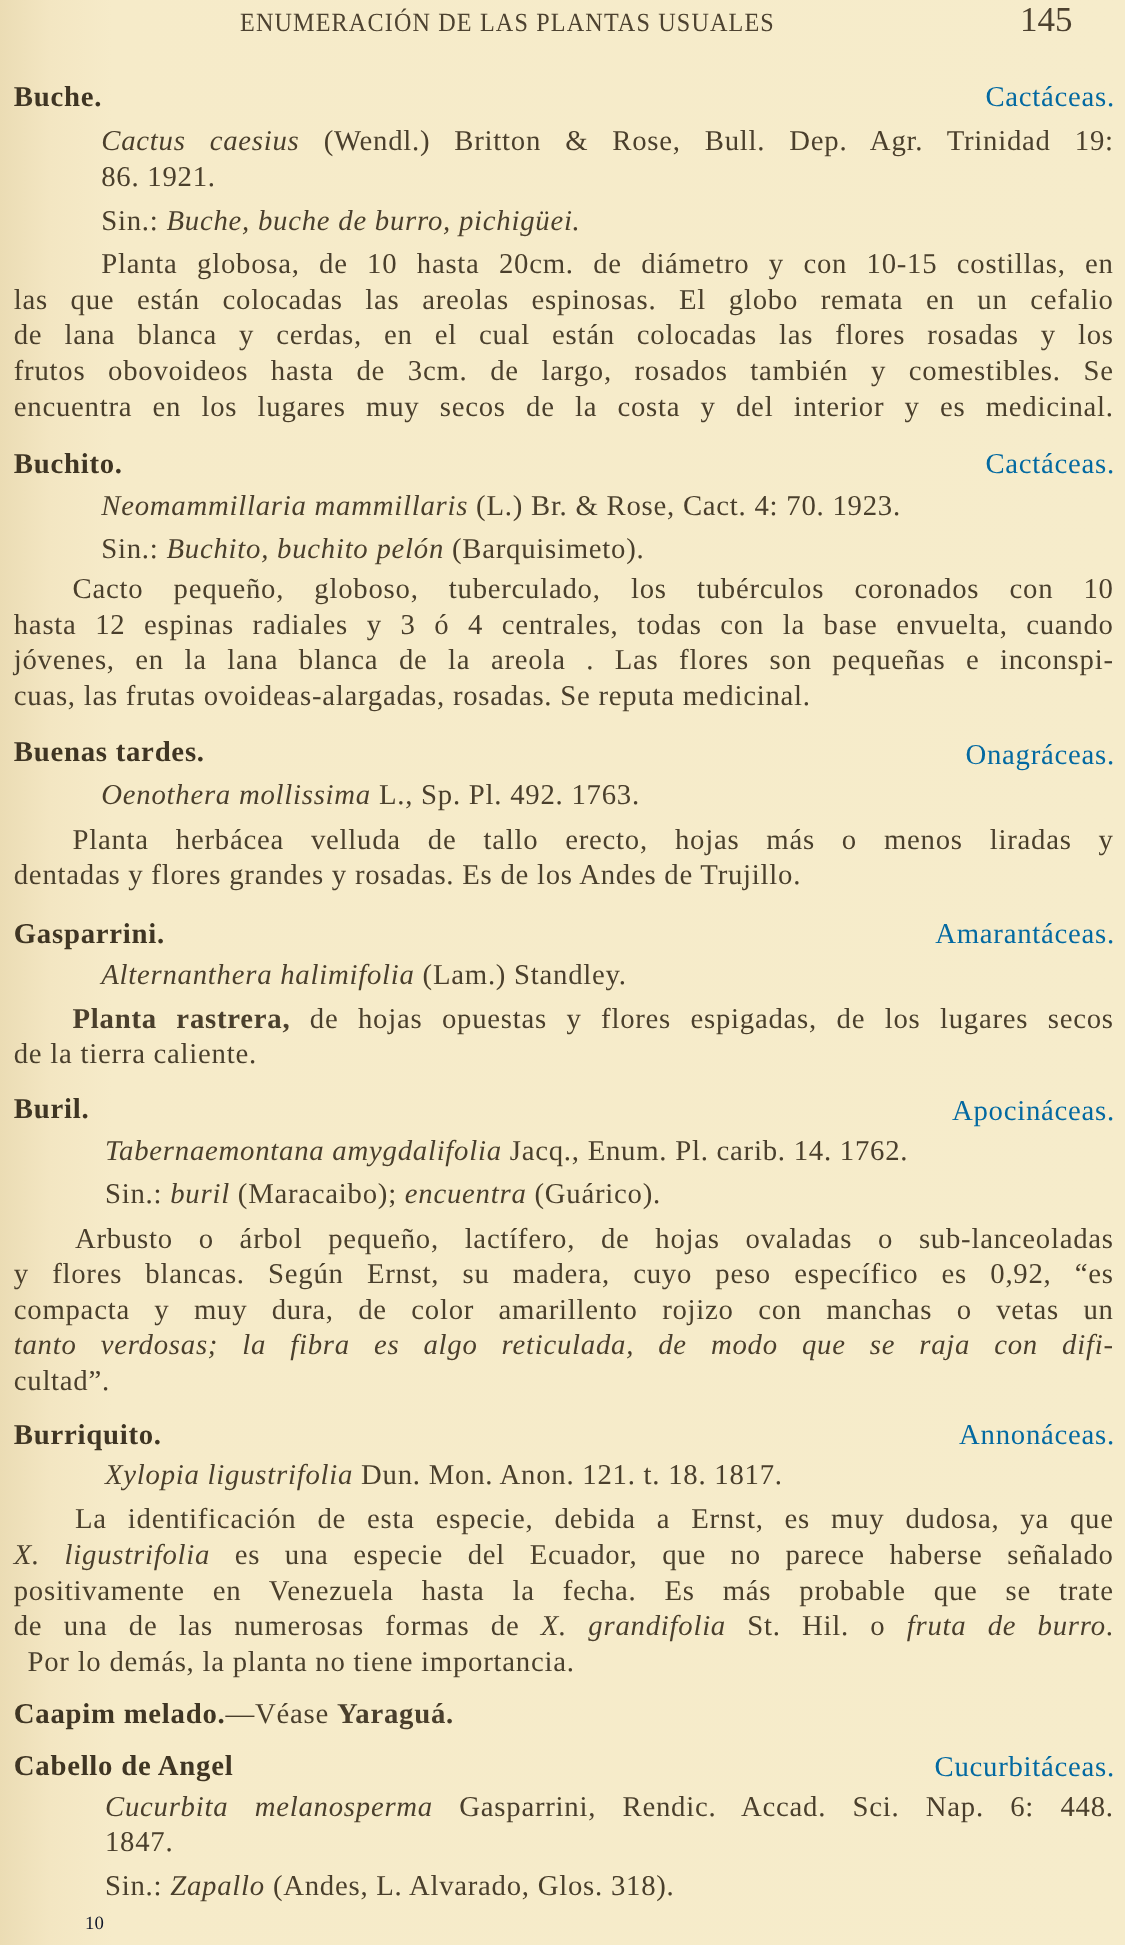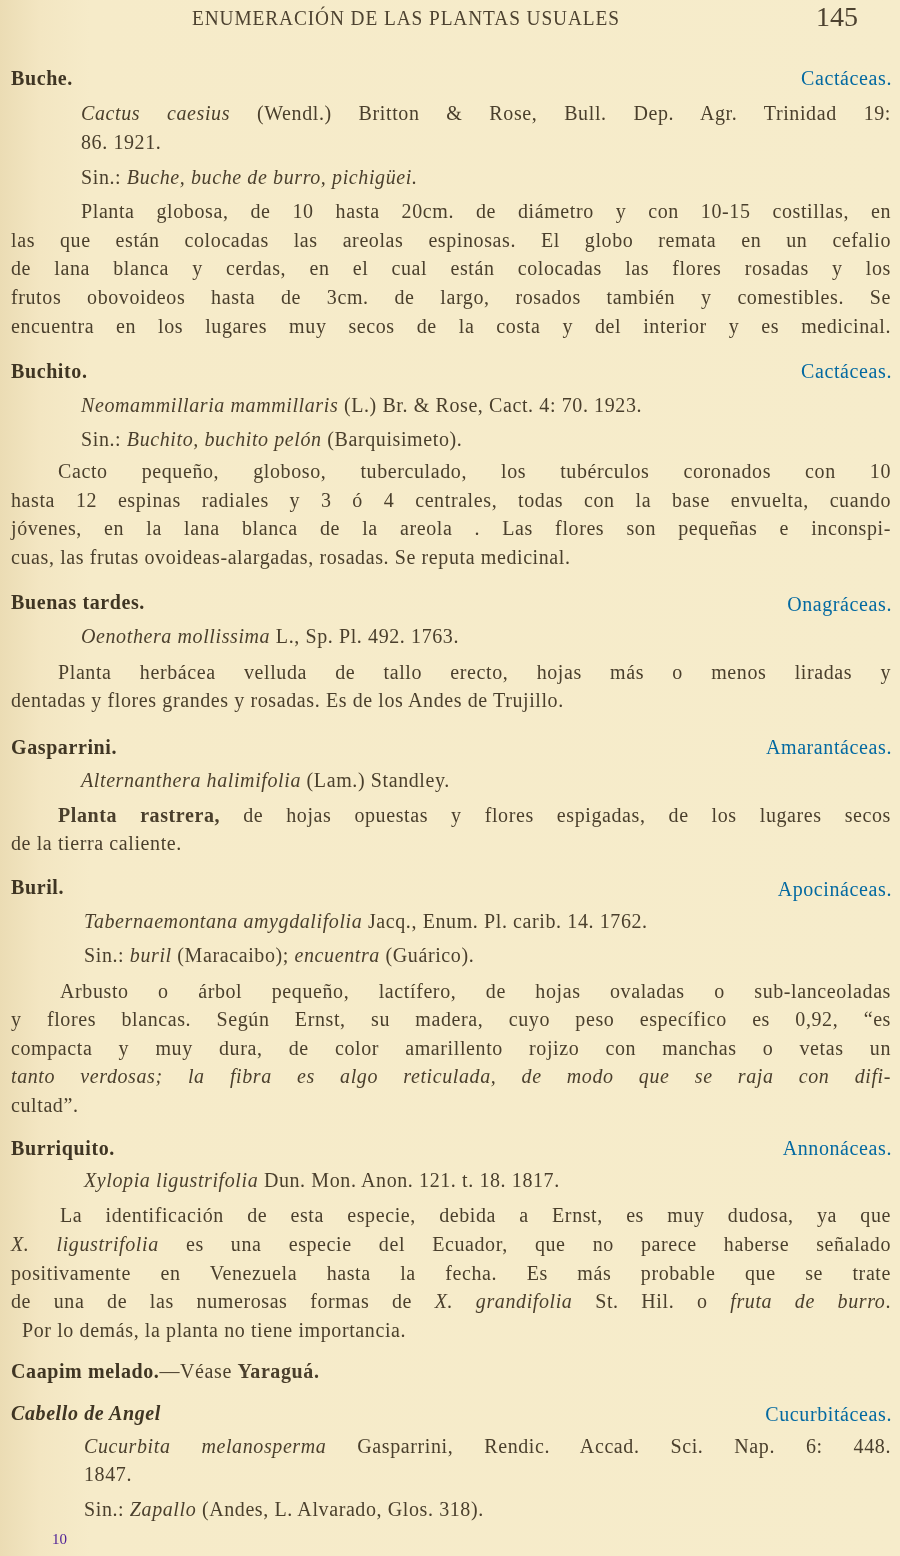--- a/index.html
+++ b/index.html
@@ -17,29 +17,29 @@
   .rh-title {
     position: absolute; left: 192px; top: 2px;
     font-size: 21px; letter-spacing: 1px; color: #4d4230;
     transform: scaleX(0.92); transform-origin: left center;
   }
   .rh-num {
     position: absolute; right: 42px; top: -3px;
     font-size: 28px; color: #4d4230;
   }
   .line {
-    position: absolute; font-size: 20px; line-height: 28px;
+    position: absolute; font-size: 23px; line-height: 28px;
     white-space: nowrap; letter-spacing: 0.6px;
   }
   .headword { font-weight: bold; color: #3f3523; }
   .family { right: 8px; text-align: right; color: #0369a1; }
   .ital { font-style: italic; }
   .bold { font-weight: bold; }
   .just { left: 11px; width: 880px; text-align: justify; text-align-last: justify; }
-  .folio { position: absolute; left: 52px; top: 1531px; font-size: 15px; color: #4c1d95; }
+  .folio { position: absolute; left: 68px; top: 1531px; font-size: 15px; color: #0f172a; }
 </style>
 </head>
 <body>
 
 <div class="page">
 
   <div class="running-head">
     <span class="rh-title">ENUMERACIÓN DE LAS PLANTAS USUALES</span>
     <span class="rh-num">145</span>
   </div>
@@ -131,21 +131,21 @@
     <div class="line" style="left:22px; top:1316px;">Por lo demás, la planta no tiene importancia.</div>
   </div>
 
   <div>
     <div class="line" style="left:11px; top:1357px;">
       <span class="headword">Caapim melado.</span><span>—Véase </span><span class="bold">Yaraguá.</span>
     </div>
   </div>
 
   <div>
-    <div class="line headword" style="left:11px; top:1399px;font-style:italic;">Cabello de Angel</div>
+    <div class="line headword" style="left:11px; top:1399px;">Cabello de Angel</div>
     <div class="line family" style="top:1400px;">Cucurbitáceas.</div>
     <div class="line" style="left:84px; width:807px; top:1432px; text-align:justify; text-align-last:justify;">
       <span class="ital">Cucurbita melanosperma</span><span> Gasparrini, Rendic. Accad. Sci. Nap. 6: 448.</span>
     </div>
     <div class="line" style="left:84px; top:1460px;">1847.</div>
     <div class="line" style="left:84px; top:1495px;">
       <span>Sin.: </span><span class="ital">Zapallo</span><span> (Andes, L. Alvarado, Glos. 318).</span>
     </div>
   </div>
 

